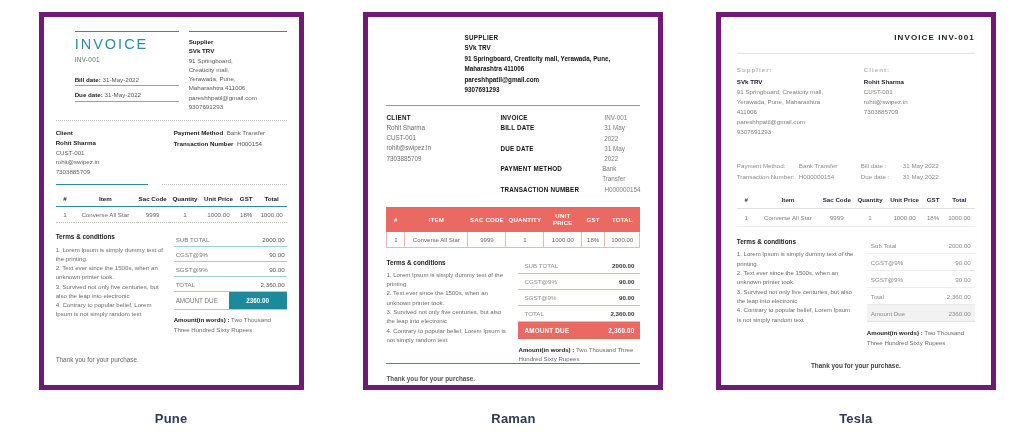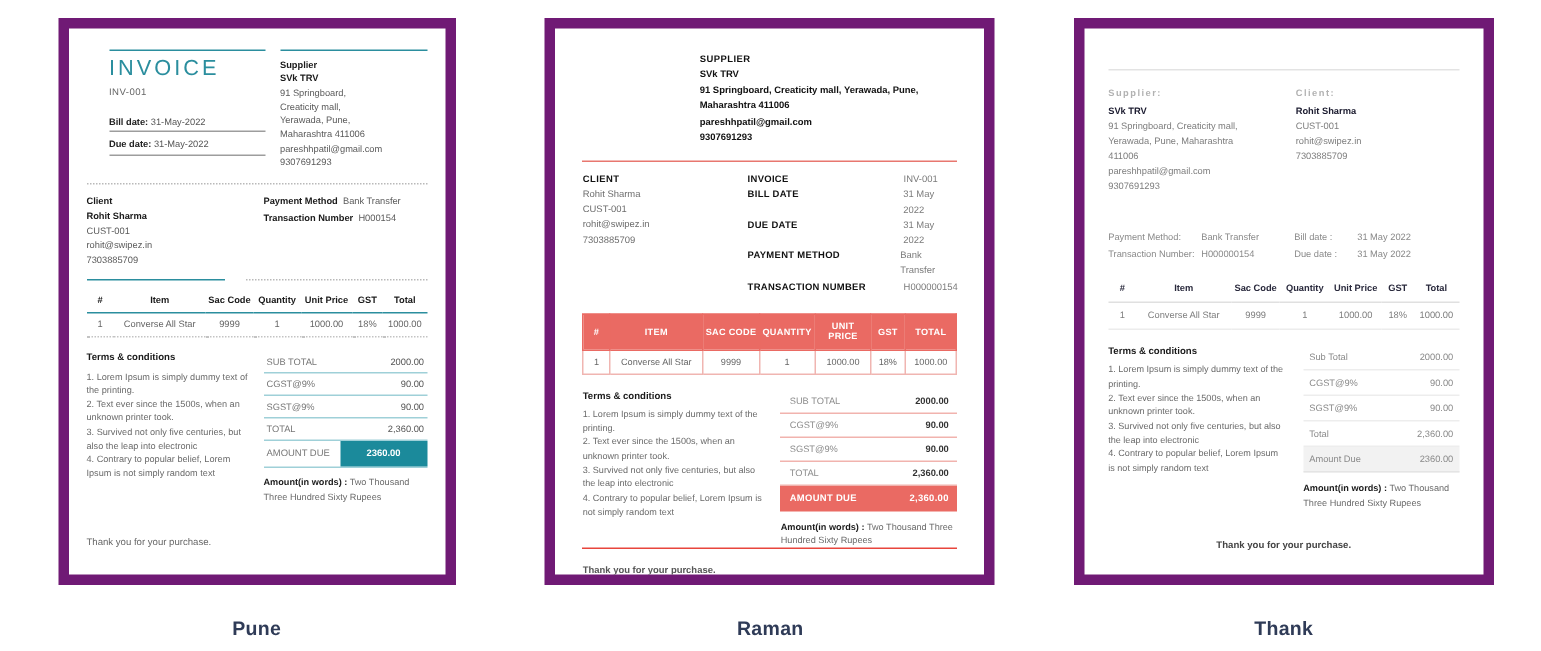--- a/index.html
+++ b/index.html
@@ -22,21 +22,21 @@
   }
   .template-col {
     flex: 1 1 0;
     display: flex;
     flex-direction: column;
     align-items: center;
     box-sizing: border-box;
   }
   .card {
     background: #ffffff;
-    border: 7px solid #701a75;
+    border: 5px solid #701a75;
     box-sizing: border-box;
     position: relative;
     overflow: hidden;
   }
   .tpl-name {
     font-size: 13px;
     font-weight: bold;
     color: #2f3b57;
     text-align: center;
     letter-spacing: .2px;
@@ -469,20 +469,21 @@
 
       <div class="raman-foot-rule"></div>
       <div class="raman-thanks">Thank you for your purchase.</div>
     </div>
     <div class="tpl-name" style="margin-top:21px">Raman</div>
   </div>
 
   <div class="template-col">
     <div class="card tesla-card">
 
+      <div class="tesla-title">INVOICE INV-001</div>
       <div class="tesla-rule"></div>
 
       <div class="tesla-parties">
         <div class="tesla-party">
           <span class="cap">Supplier:</span>
           <span class="nm">SVk TRV</span>
           <div>91 Springboard, Creaticity mall,</div>
           <div>Yerawada, Pune, Maharashtra</div>
           <div>411006</div>
           <div>pareshhpatil@gmail.com</div>
@@ -576,16 +577,16 @@
           </div>
           <div class="tesla-words">
             <b>Amount(in words) :</b>
             <span>Two Thousand Three Hundred Sixty Rupees</span>
           </div>
         </div>
       </div>
 
       <div class="tesla-thanks">Thank you for your purchase.</div>
     </div>
-    <div class="tpl-name" style="margin-top:21px">Thank</div>
+    <div class="tpl-name" style="margin-top:21px">Tesla</div>
   </div>
 
 </div>
 
 </body></html>

